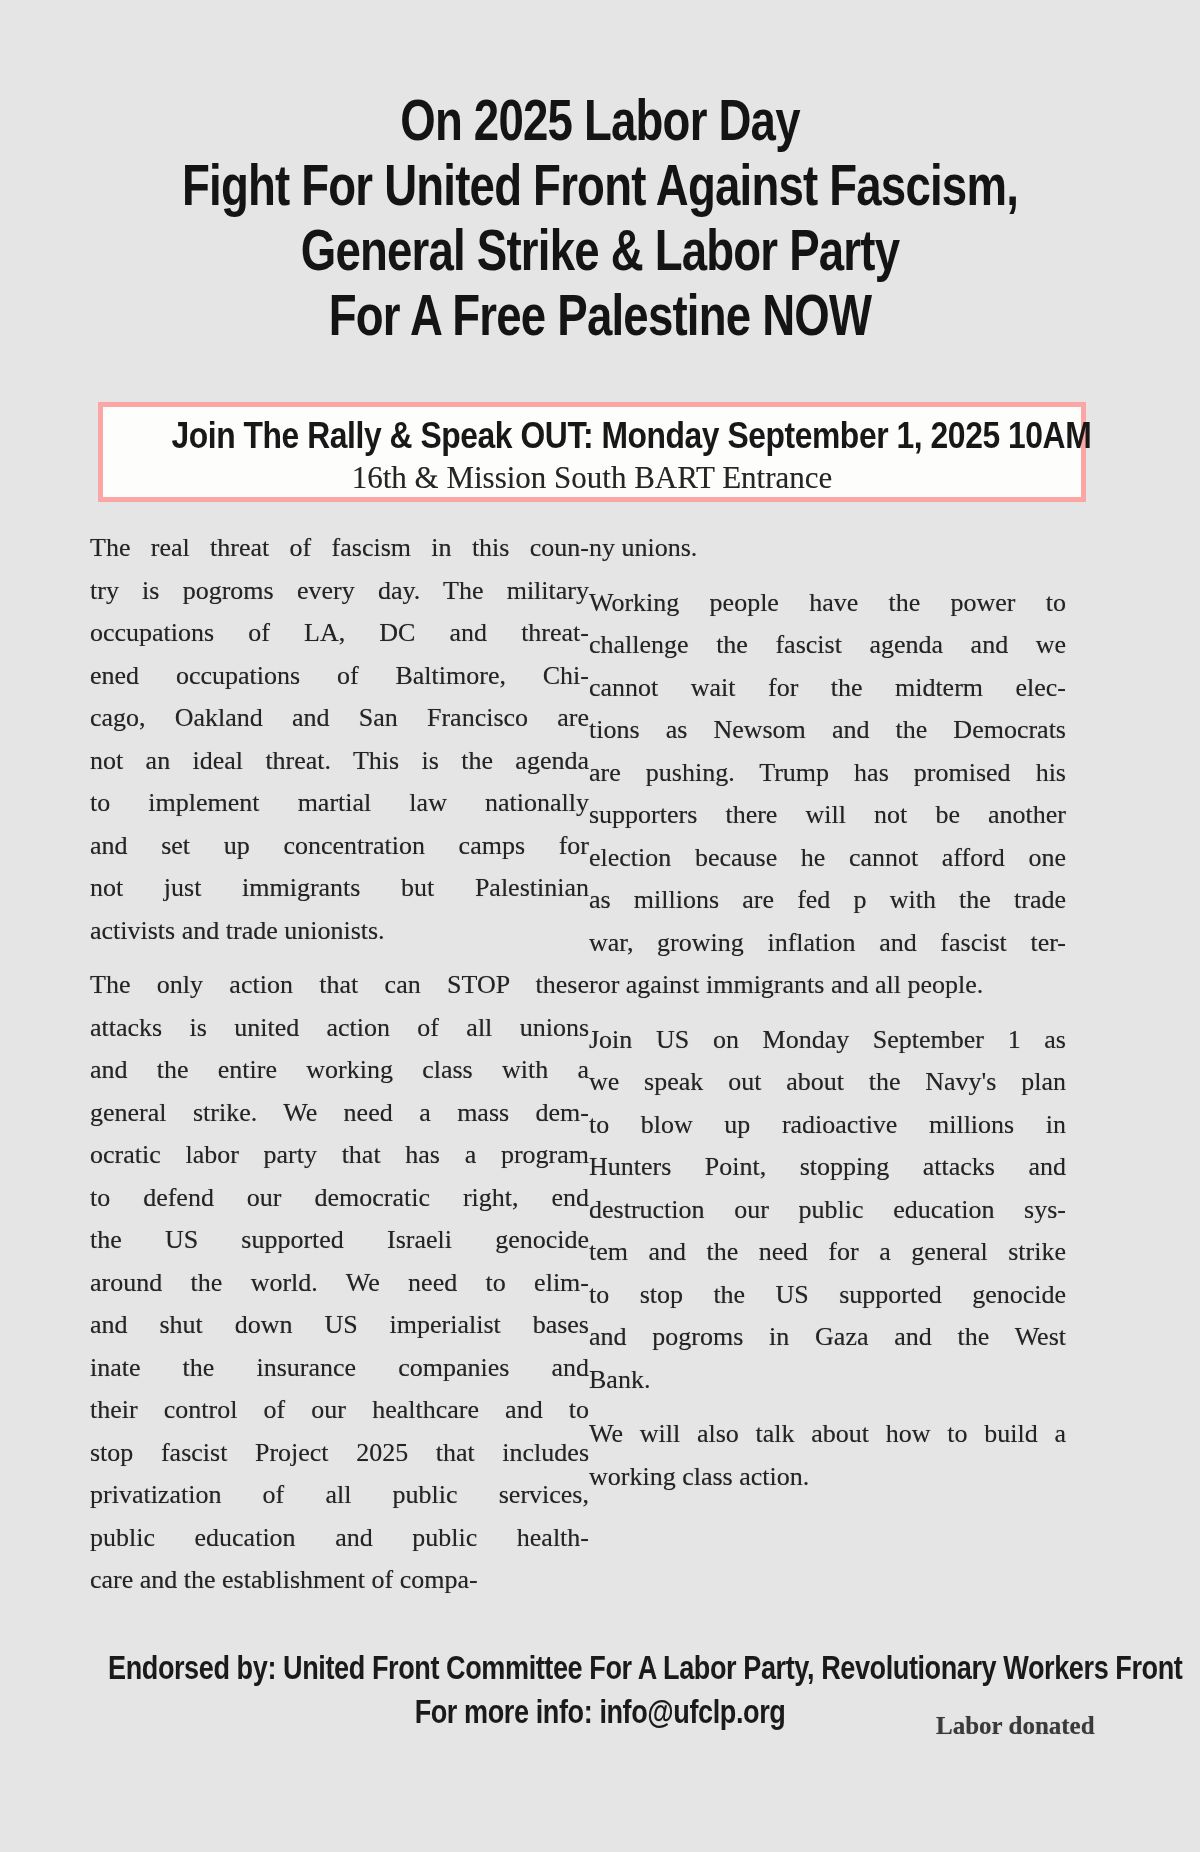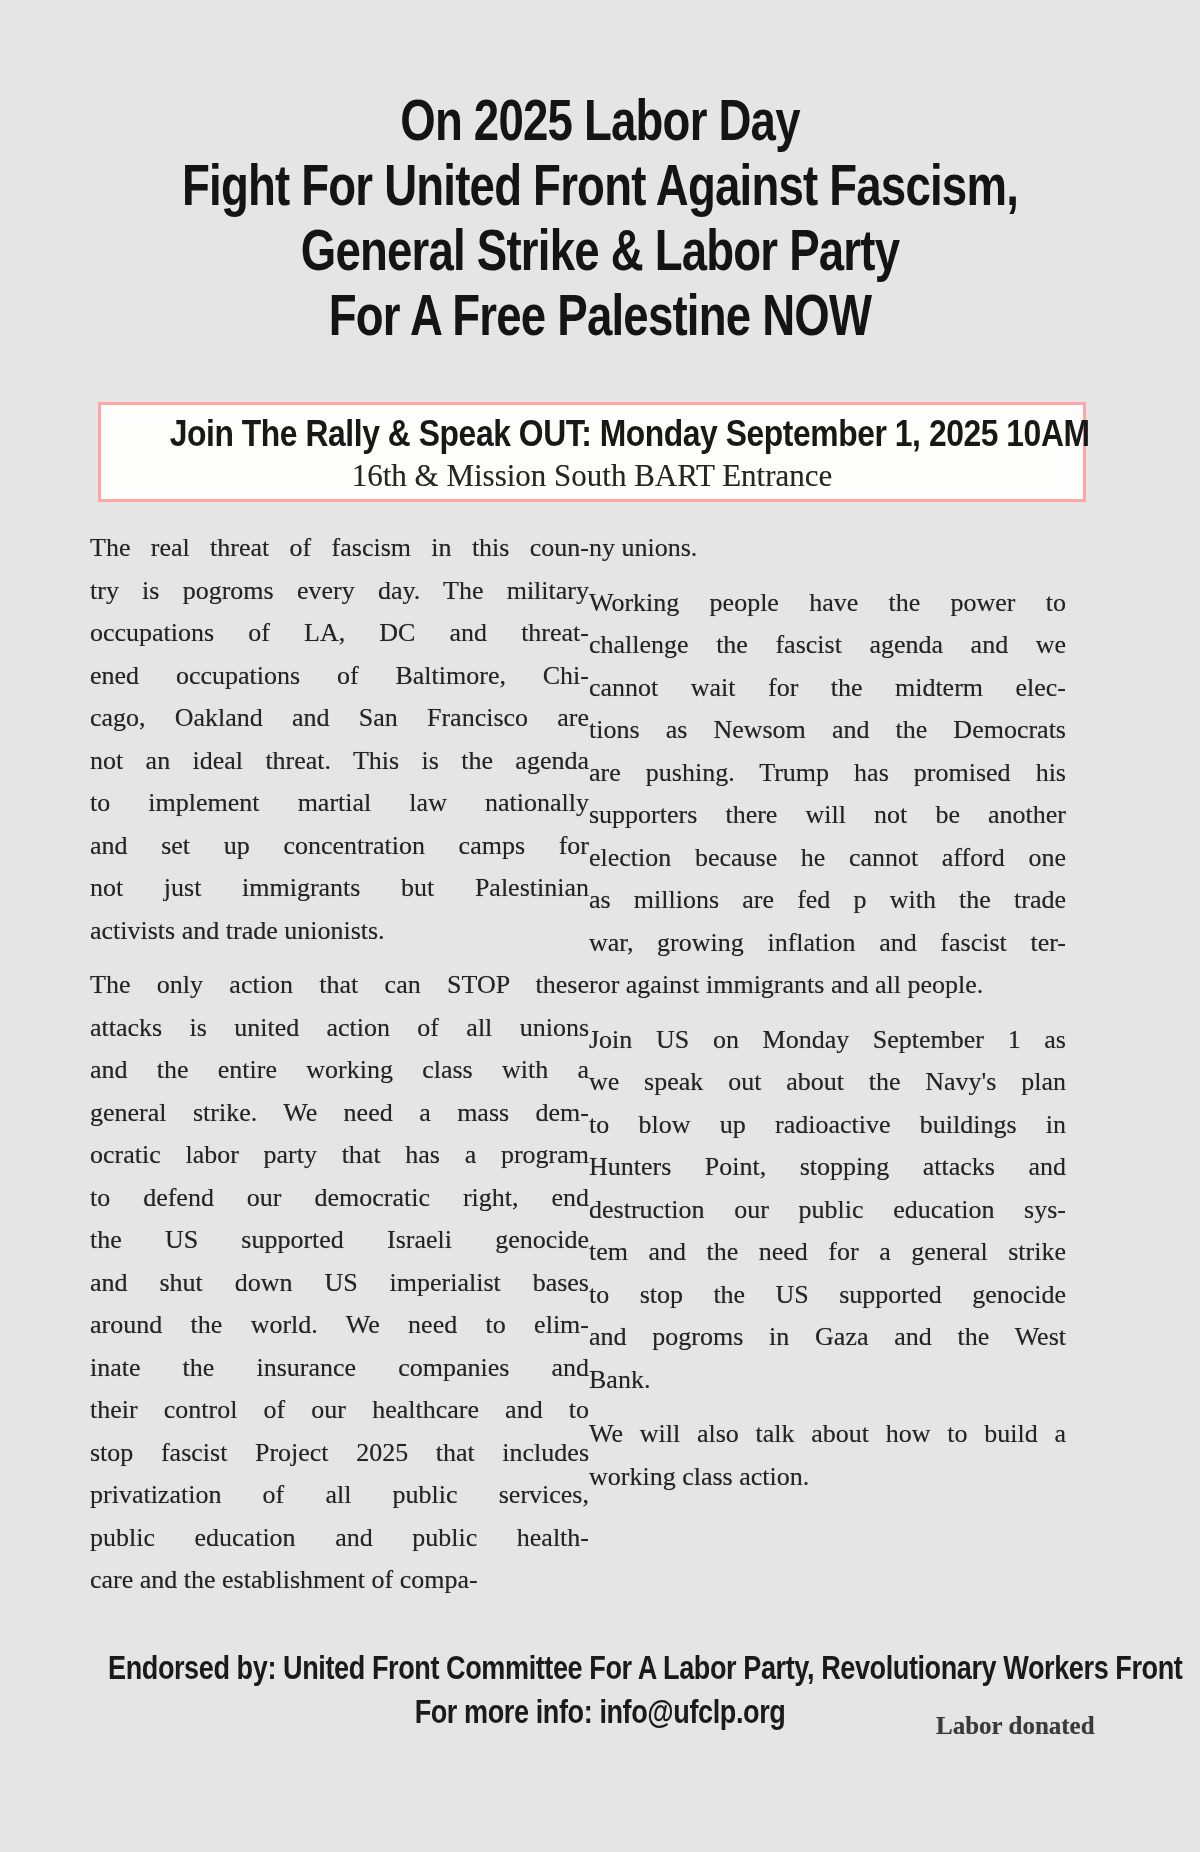--- a/index.html
+++ b/index.html
@@ -22,21 +22,21 @@
   }
   .headline-line {
     transform:scaleX(0.80);
     transform-origin:50% 50%;
     white-space:nowrap;
   }
   
   .rally-box {
     position:absolute; top:402px; left:98px; width:988px; height:100px;
     box-sizing:border-box;
-    border:3px solid #fca5a5;
+    border:5px solid #fca5a5;
     background:#fdfdfc;
     text-align:center;
   }
   .rally-line1 {
     margin-top:7px;
     font-family:"Liberation Sans", sans-serif;
     font-weight:bold;
     font-size:37px; line-height:44px;
     color:#181818;
     transform:scaleX(0.86);
@@ -121,22 +121,22 @@
           <div class="tline last">activists and trade unionists.</div>
         </div>
         <div class="para">
           <div class="tline">The only action that can STOP these</div>
           <div class="tline">attacks is united action of all unions</div>
           <div class="tline">and the entire working class with a</div>
           <div class="tline">general strike. We need a mass dem-</div>
           <div class="tline">ocratic labor party that has a program</div>
           <div class="tline">to defend our democratic right, end</div>
           <div class="tline">the US supported Israeli genocide</div>
+          <div class="tline">around the world. We need to elim-</div>
           <div class="tline">and shut down US imperialist bases</div>
-          <div class="tline">around the world. We need to elim-</div>
           <div class="tline">inate the insurance companies and</div>
           <div class="tline">their control of our healthcare and to</div>
           <div class="tline">stop fascist Project 2025 that includes</div>
           <div class="tline">privatization of all public services,</div>
           <div class="tline">public education and public health-</div>
           <div class="tline last">care and the establishment of compa-</div>
         </div>
       </div>
     <div class="col col-right">
         <div class="para">
@@ -150,21 +150,21 @@
           <div class="tline">are pushing. Trump has promised his</div>
           <div class="tline">supporters there will not be another</div>
           <div class="tline">election because he cannot afford one</div>
           <div class="tline">as millions are fed p with the trade</div>
           <div class="tline">war, growing inflation and fascist ter-</div>
           <div class="tline last">ror against immigrants and all people.</div>
         </div>
         <div class="para">
           <div class="tline">Join US on Monday September 1 as</div>
           <div class="tline">we speak out about the Navy's plan</div>
-          <div class="tline">to blow up radioactive buildings in</div>
+          <div class="tline">to blow up radioactive millions in</div>
           <div class="tline">Hunters Point, stopping attacks and</div>
           <div class="tline">destruction our public education sys-</div>
           <div class="tline">tem and the need for a general strike</div>
           <div class="tline">to stop the US supported genocide</div>
           <div class="tline">and pogroms in Gaza and the West</div>
           <div class="tline last">Bank.</div>
         </div>
         <div class="para">
           <div class="tline">We will also talk about how to build a</div>
           <div class="tline last">working class action.</div>

